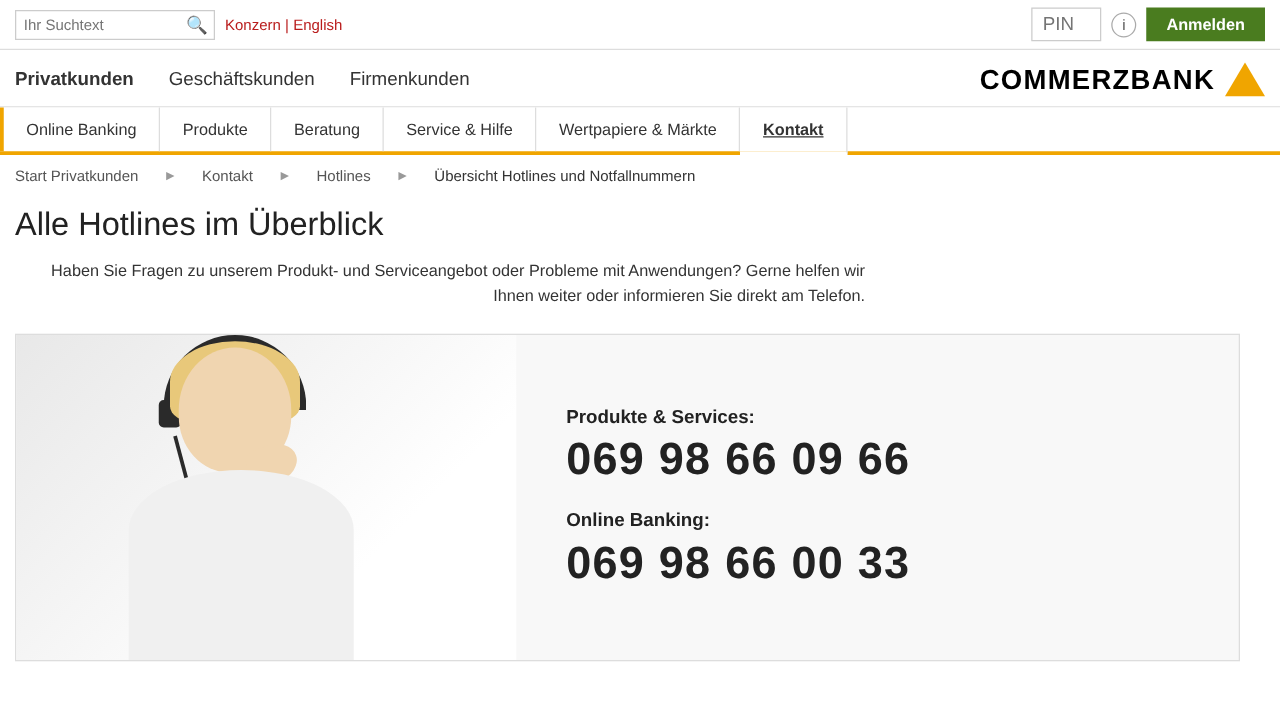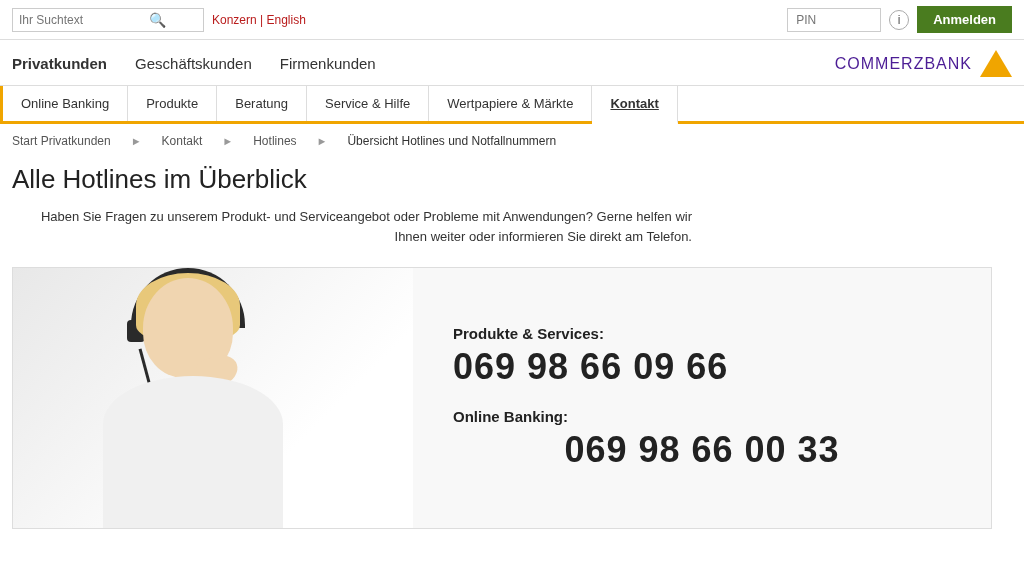--- a/index.html
+++ b/index.html
@@ -17,21 +17,21 @@
     .top-bar-left {
       display: flex;
       align-items: center;
       gap: 8px;
     }
     .search-box {
       display: flex;
       align-items: center;
       border: 1px solid #ccc;
       padding: 3px 6px;
-      width: 192px;
+      width: 160px;
       background: #fff;
     }
     .search-box input {
       border: none;
       outline: none;
       font-size: 12px;
       color: #999;
       width: 130px;
     }
     .search-icon-btn {
@@ -54,24 +54,24 @@
       border: 1px solid #ccc;
       padding: 4px 8px;
       font-size: 12px;
       color: #999;
       outline: none;
       width: 200px;
     }
     .pin-input {
       border: 1px solid #ccc;
       padding: 4px 8px;
-      font-size: 12px;
+      font-size: 15px;
       color: #999;
       outline: none;
-      width: 94px;
+      width: 56px;
     }
     .info-btn {
       width: 20px;
       height: 20px;
       border-radius: 50%;
       border: 1px solid #aaa;
       background: #fff;
       color: #555;
       font-size: 12px;
       cursor: pointer;
@@ -107,24 +107,24 @@
     }
     .secondary-nav-left a.active {
       font-weight: bold;
     }
     .logo-area {
       display: flex;
       align-items: center;
       gap: 8px;
     }
     .logo-text {
-      font-size: 16px;
-      font-weight: normal;
+      font-size: 22px;
+      font-weight: bold;
       letter-spacing: 1px;
-      color: #4c1d95;
+      color: #000000;
     }
     .logo-diamond {
       width: 0;
       height: 0;
       border-left: 16px solid transparent;
       border-right: 16px solid transparent;
       border-bottom: 27px solid #f0a500;
       position: relative;
     }
 
@@ -321,21 +321,20 @@
       font-size: 15px;
       font-weight: bold;
       color: #222;
       margin-bottom: 4px;
     }
     .hotline-banking-number {
       font-size: 36px;
       font-weight: bold;
       color: #222;
       letter-spacing: 1px;
-      text-align: center;
     }
   </style>
 </head>
 <body>
 
 <div class="top-bar">
   <div class="top-bar-left">
     <div class="search-box">
       <input type="text" placeholder="Ihr Suchtext" style="">
       <button class="search-icon-btn">🔍</button>

